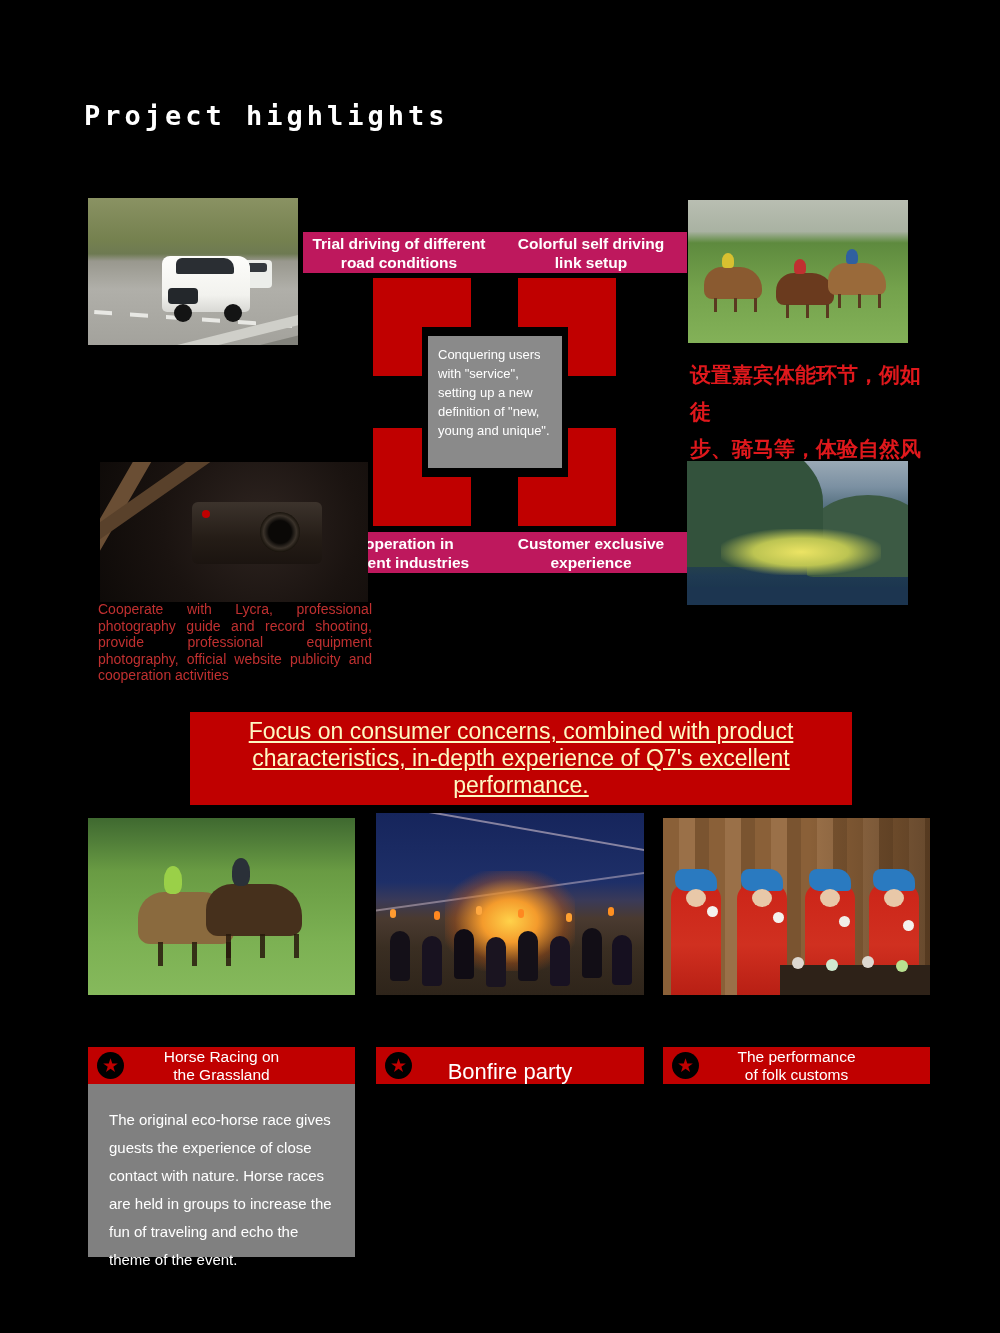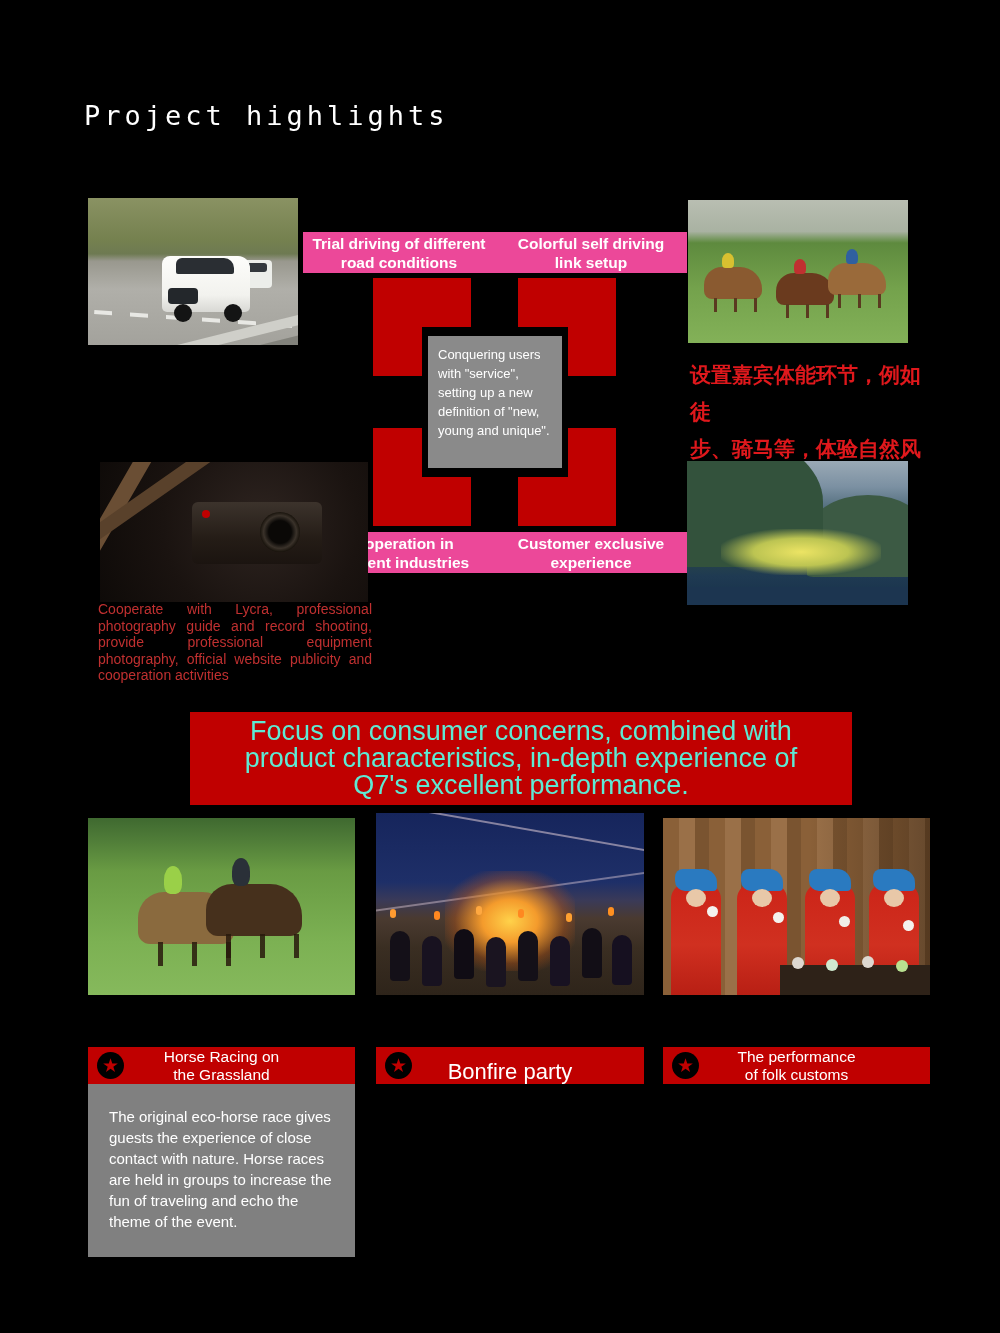--- a/index.html
+++ b/index.html
@@ -1,21 +1,21 @@
 <!DOCTYPE html>
 <html><head>
 <meta charset="utf-8">
 <style>
   html,body{margin:0;padding:0;background:#000;}
   .slide{position:relative;width:1000px;height:1333px;background:#000;overflow:hidden;
          font-family:"Liberation Sans","DejaVu Sans",sans-serif;}
 
   .title{position:absolute;left:84px;top:100px;margin:0;color:#fff;
          font-family:"DejaVu Sans Mono","Liberation Mono",monospace;
-         font-size:27px;font-weight:normal;letter-spacing:4px;}
+         font-size:27px;font-weight:bold;letter-spacing:4px;}
 
   
   .photo{position:absolute;overflow:hidden;}
 
   .p1{left:88px;top:198px;width:210px;height:147px;
       background:linear-gradient(180deg,#8a9263 0%,#75814f 28%,#6e7a52 38%,#99988e 43%,#b0afa9 62%,#a3a29c 100%);}
   .p1-line{position:absolute;left:6px;bottom:24px;width:200px;height:4px;transform:rotate(4deg);
       background:repeating-linear-gradient(90deg,#e8e8e4 0 18px,transparent 18px 36px);}
   .p1-rail{position:absolute;right:-16px;bottom:4px;width:160px;height:10px;background:#cfcfc9;
       transform:rotate(-14deg);box-shadow:0 20px 0 rgba(125,125,118,.85);}
@@ -100,21 +100,21 @@
   .p7 .fig::after{content:"";position:absolute;top:6px;left:15px;width:20px;height:18px;
       border-radius:50%;background:#e8c8a8;}
   .p7-f1{left:8px;}  .p7-f2{left:74px;} .p7-f3{left:142px;} .p7-f4{left:206px;}
   .p7-cups{position:absolute;left:44px;top:88px;width:11px;height:11px;border-radius:50%;background:#f4f2ee;
       box-shadow:66px 6px 0 #f4f2ee,132px 10px 0 #f0eee8,196px 14px 0 #f4f2ee;}
   .p7-table{position:absolute;right:0;bottom:0;width:150px;height:30px;background:#2e2218;}
   .p7-table::before{content:"";position:absolute;left:12px;top:-8px;width:12px;height:12px;border-radius:50%;
       background:#ddd8d0;box-shadow:34px 2px 0 #cfead0,70px -1px 0 #ddd8d0,104px 3px 0 #b8e090;}
 
   
-  .bar{position:absolute;left:303px;width:384px;height:41px;background:#ec4899;display:flex;}
+  .bar{position:absolute;left:303px;width:384px;height:41px;background:#be185d;display:flex;}
   .bar-top{top:232px;} .bar-bottom{top:532px;}
   .bar-label{flex:1;display:flex;align-items:center;justify-content:center;color:#fff;
       font-weight:bold;font-size:15.5px;line-height:19px;text-align:center;white-space:pre-line;}
   .rsq{position:absolute;width:98px;height:98px;background:#C00000;}
   .rsq-tl{left:373px;top:278px;} .rsq-tr{left:518px;top:278px;}
   .rsq-bl{left:373px;top:428px;} .rsq-br{left:518px;top:428px;}
   .center-outer{position:absolute;left:422px;top:327px;width:146px;height:150px;background:#000;
       display:flex;align-items:center;justify-content:center;z-index:2;}
   .center-inner{width:134px;height:132px;background:#8A8A8A;color:#fff;font-size:13px;
       line-height:19px;padding:9px 10px;box-sizing:border-box;}
@@ -124,34 +124,34 @@
   .t-q7{left:90px;top:350px;width:242px;font-size:15px;line-height:16.8px;color:#B73030;}
   .t-cn{left:690px;top:356px;width:234px;font-size:21px;line-height:37px;font-weight:bold;
       color:#E0181C;white-space:pre-line;}
   .t-lycra{left:98px;top:601px;width:274px;font-size:14px;line-height:16.6px;color:#C03030;
       text-align:justify;}
   .t-serv{left:658px;top:605px;width:255px;font-size:17px;line-height:20px;color:#C41414;}
 
   
   .banner{position:absolute;left:190px;top:712px;width:662px;height:93px;background:#C00000;
       display:flex;align-items:center;justify-content:center;padding:0 32px;box-sizing:border-box;}
-  .banner-text{color:#5eead4;font-size:27px;line-height:27px;text-align:center;}
+  .banner-text{color:#fef9c3;font-size:23px;line-height:27px;text-align:center;text-decoration:underline;}
 
   
   .card-head{position:absolute;height:37px;background:#C00000;display:flex;align-items:center;
       justify-content:center;}
   .ch1{left:88px;top:1047px;width:267px;}
   .ch2{left:376px;top:1047px;width:268px;}
   .ch3{left:663px;top:1047px;width:267px;}
   .card-title{color:#fff;text-align:center;font-size:15.5px;line-height:17.5px;white-space:pre-line;}
   .ch2 .card-title{font-size:22px;line-height:24px;margin-top:12px;}
   .star-badge{position:absolute;left:9px;top:5px;width:27px;height:27px;border-radius:50%;
       background:#000;display:flex;align-items:center;justify-content:center;}
   .star-glyph{color:#C00000;font-size:19px;line-height:1;}
-  .card-body{position:absolute;background:#808080;color:#fff;font-size:15px;line-height:21px;
+  .card-body{position:absolute;background:#808080;color:#fff;font-size:15px;line-height:28px;
       padding:22px 13px 0 21px;box-sizing:border-box;}
   .cb1{left:88px;top:1084px;width:267px;height:173px;}
   .cb2{left:376px;top:1084px;width:268px;height:180px;}
   .cb3{left:663px;top:1084px;width:267px;height:198px;}
 </style>
 </head>
 <body>
 
 <div class="slide">
 

